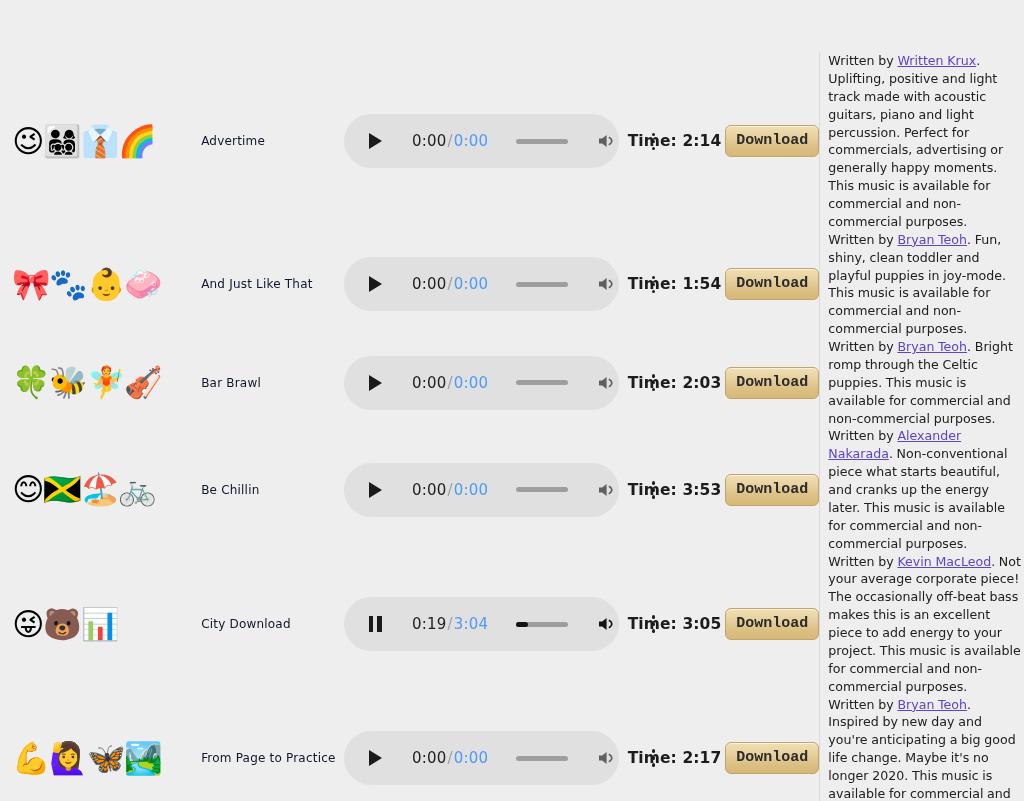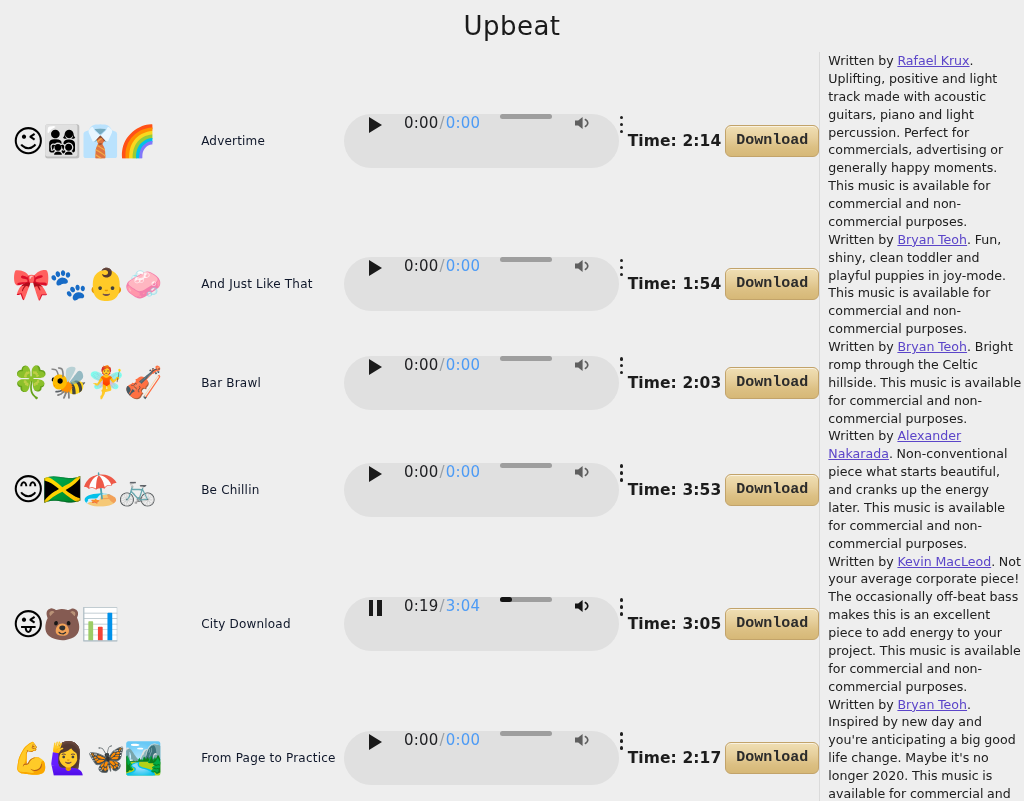--- a/index.html
+++ b/index.html
@@ -58,22 +58,22 @@
     font-size: 12px;
     color: #0f172a;
     letter-spacing: 0.2px;
     line-height: 1.35;
     padding-right: 8px !important;
   }
 
   
   .player {
     display: flex;
-    align-items: flex-start;
-    gap: 4px;
+    align-items: center;
+    gap: 12px;
     width: 275px;
     height: 54px;
     background: #e0e0e0;
     border-radius: 27px;
     padding: 0 14px 0 20px;
   }
   .pp-btn {
     width: 22px; height: 22px;
     display: flex; align-items: center; justify-content: center;
     flex: 0 0 auto;
@@ -186,21 +186,20 @@
     color: #5b45c9;
     text-decoration: underline;
     cursor: pointer;
   }
 </style>
 </head>
 <body>
 
 <div id="page">
 
-  <div class="page-title">Upbeat</div>
 
   <table class="track-table">
     <colgroup>
       <col class="col-emoji">
         <col class="col-title">
         <col class="col-player">
       <col class="col-time">
         <col class="col-dl">
         <col class="col-desc">
     </colgroup>
@@ -226,21 +225,21 @@
               <div class="kebab">
                 <i></i>
                 <i></i>
                 <i></i>
               </div>
             </div>
           </td>
           <td class="time-cell">Time: 2:14</td>
           <td class="dl-cell"><span class="dl-btn">Download</span></td>
           <td class="desc-cell">
-            <div class="desc-text"><span>Written by </span><a class="desc-link">Rafael Krux</a><span>. Uplifting, positive and light track made with acoustic guitars, piano and light percussion. Perfect for commercials, advertising or generally happy moments. This music is available for commercial and non-commercial purposes.</span></div>
+            <div class="desc-text"><span>Written by </span><a class="desc-link">Written Krux</a><span>. Uplifting, positive and light track made with acoustic guitars, piano and light percussion. Perfect for commercials, advertising or generally happy moments. This music is available for commercial and non-commercial purposes.</span></div>
           </td>
         </tr>
         <tr>
           <td class="emoji-cell">🎀🐾👶🧼</td>
           <td class="title-cell">And Just Like That</td>
           <td>
             <div class="player">
               <div class="pp-btn">
                 <span class="icon-play"></span>
               </div>
@@ -288,21 +287,21 @@
               <div class="kebab">
                 <i></i>
                 <i></i>
                 <i></i>
               </div>
             </div>
           </td>
           <td class="time-cell">Time: 2:03</td>
           <td class="dl-cell"><span class="dl-btn">Download</span></td>
           <td class="desc-cell">
-            <div class="desc-text"><span>Written by </span><a class="desc-link">Bryan Teoh</a><span>. Bright romp through the Celtic hillside. This music is available for commercial and non-commercial purposes.</span></div>
+            <div class="desc-text"><span>Written by </span><a class="desc-link">Bryan Teoh</a><span>. Bright romp through the Celtic puppies. This music is available for commercial and non-commercial purposes.</span></div>
           </td>
         </tr>
         <tr>
           <td class="emoji-cell">😊🇯🇲🏖️🚲</td>
           <td class="title-cell">Be Chillin</td>
           <td>
             <div class="player">
               <div class="pp-btn">
                 <span class="icon-play"></span>
               </div>

